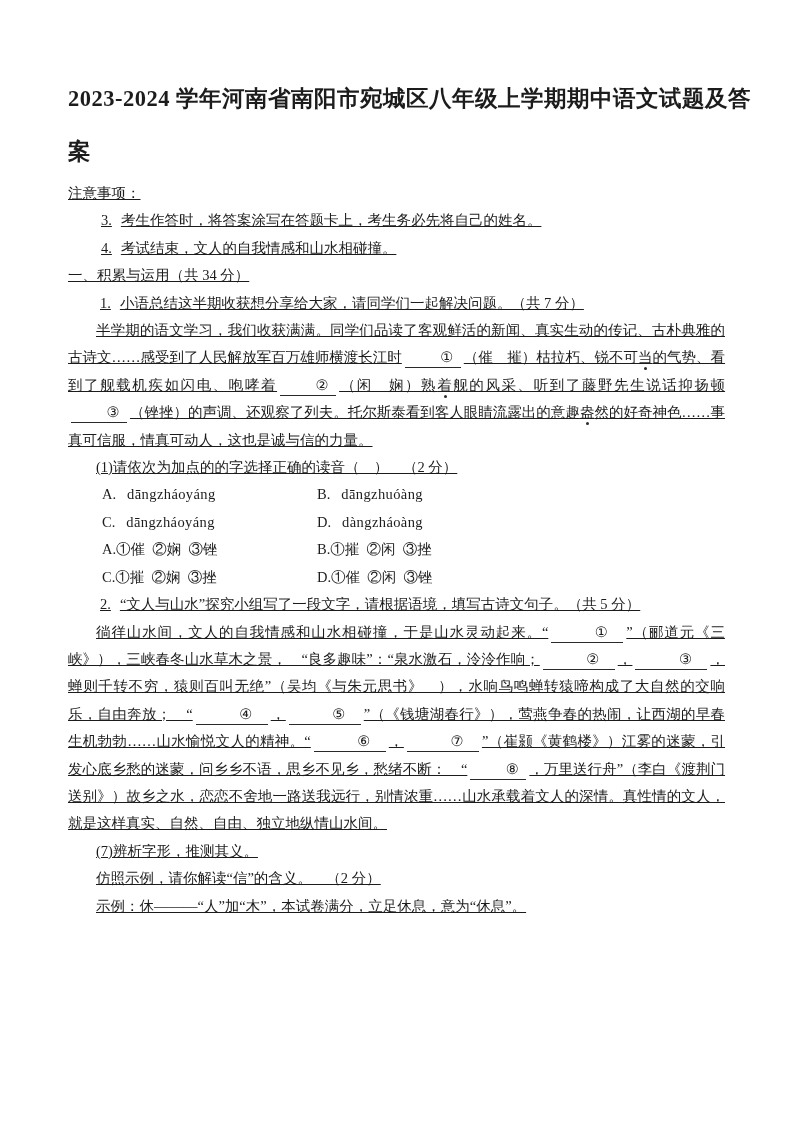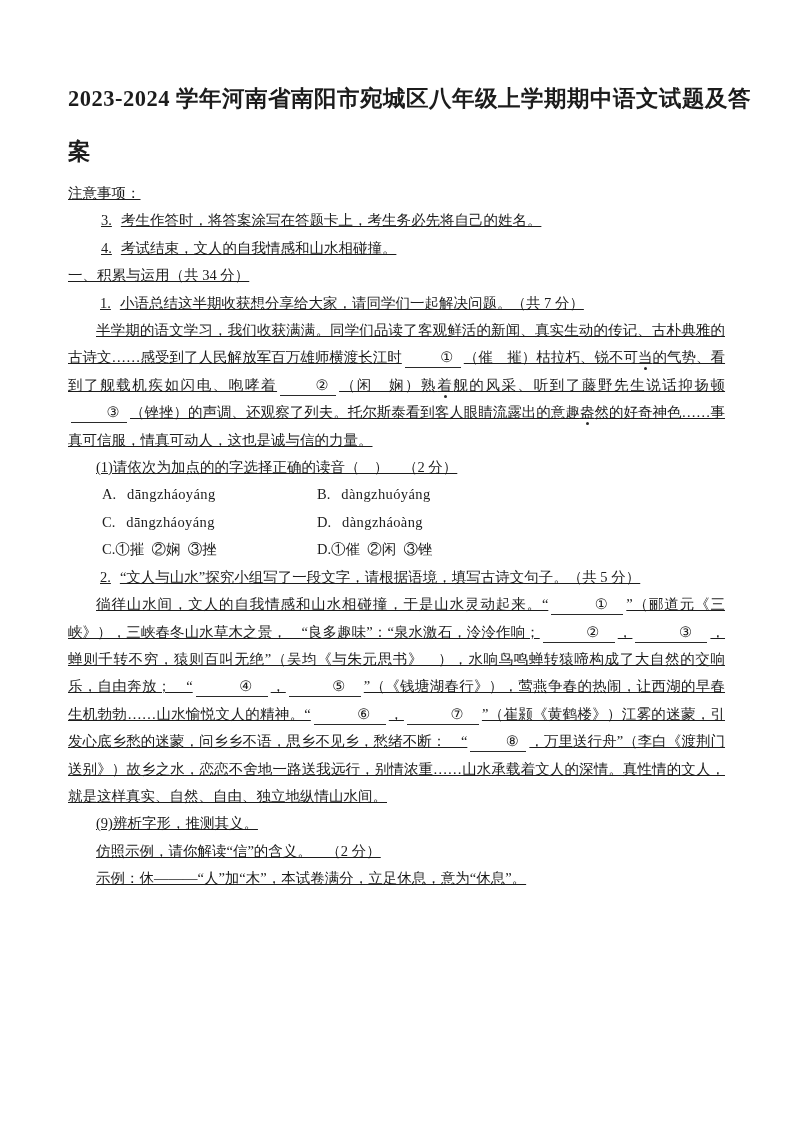--- a/index.html
+++ b/index.html
@@ -87,29 +87,30 @@
     <div class="line notice-item"><span class="num">4.</span><span>考试结束，文人的自我情感和山水相碰撞。</span></div>
 
     <p class="line flush">一、积累与运用（共 34 分）</p>
 
     <div class="line indent"><span class="num">1.</span><span>小语总结这半期收获想分享给大家，请同学们一起解决问题。（共 7 分）</span></div>
 
     <p class="para"><span>半学期的语文学习，我们收获满满。同学们品读了客观鲜活的新闻、真实生动的传记、古朴典雅的古诗文……感受到了人民解放军百万雄师横渡长江时</span><span class="blank">①</span><span>（催　摧）枯拉朽、锐不可</span><span class="emdot">当</span><span>的气势、看到了舰载机疾如闪电、咆哮着</span><span class="blank">②</span><span>（闲　娴）熟</span><span class="emdot">着</span><span>舰的风采、听到了藤野先生说话抑扬顿</span><span class="blank">③</span><span>（锉挫）的声调、还观察了列夫。托尔斯泰看到客人眼睛流露出的意趣</span><span class="emdot">盎</span><span>然的好奇神色……事真可信服，情真可动人，这也是诚与信的力量。</span></p>
 
     <p class="line indent2">(1)请依次为加点的的字选择正确的读音（　）　（2 分）</p>
 
-    <div class="line opts opts-pinyin"><span class="opt c1"><span class="opt-l">A.</span><span class="opt-t">dāngzháoyáng</span></span><span class="opt"><span class="opt-l">B.</span><span class="opt-t">dàngzhuóyáng</span></span></div>
+    <div class="line opts opts-pinyin"><span class="opt c1"><span class="opt-l">A.</span><span class="opt-t">dāngzháoyáng</span></span><span class="opt"><span class="opt-l">B.</span><span class="opt-t">dāngzhuóàng</span></span></div>
     <div class="line opts opts-pinyin"><span class="opt c1"><span class="opt-l">C.</span><span class="opt-t">dāngzháoyáng</span></span><span class="opt"><span class="opt-l">D.</span><span class="opt-t">dàngzháoàng</span></span></div>
 
 
+    <div class="line opts"><span class="opt c1"><span class="opt-l">A.</span><span class="opt-t">①催 ②娴 ③锉</span></span><span class="opt"><span class="opt-l">B.</span><span class="opt-t">①摧 ②闲 ③挫</span></span></div>
     <div class="line opts"><span class="opt c1"><span class="opt-l">C.</span><span class="opt-t">①摧 ②娴 ③挫</span></span><span class="opt"><span class="opt-l">D.</span><span class="opt-t">①催 ②闲 ③锉</span></span></div>
 
     <div class="line indent"><span class="num">2.</span><span>“文人与山水”探究小组写了一段文字，请根据语境，填写古诗文句子。（共 5 分）</span></div>
 
     <p class="para"><span>徜徉山水间，文人的自我情感和山水相碰撞，于是山水灵动起来。“</span><span class="blank w">①</span><span>”（郦道元《三峡》），三峡春冬山水草木之景，　“良多趣味”：“泉水激石，泠泠作响；</span><span class="blank w">②</span><span>，</span><span class="blank w">③</span><span>，蝉则千转不穷，猿则百叫无绝”（吴均《与朱元思书》　），水响鸟鸣蝉转猿啼构成了大自然的交响乐，自由奔放；　“</span><span class="blank w">④</span><span>，</span><span class="blank w">⑤</span><span>”（《钱塘湖春行》），莺燕争春的热闹，让西湖的早春生机勃勃……山水愉悦文人的精神。“</span><span class="blank w">⑥</span><span>，</span><span class="blank w">⑦</span><span>”（崔颢《黄鹤楼》）江雾的迷蒙，引发心底乡愁的迷蒙，问乡乡不语，思乡不见乡，愁绪不断：　“</span><span class="blank">⑧</span><span>，万里送行舟”（李白《渡荆门送别》）故乡之水，恋恋不舍地一路送我远行，别情浓重……山水承载着文人的深情。真性情的文人，就是这样真实、自然、自由、独立地纵情山水间。</span></p>
 
 
-    <p class="line indent2">(9)辨析字形，推测其义。</p>
+    <p class="line indent2">(7)辨析字形，推测其义。</p>
     <p class="line indent2">仿照示例，请你解读“信”的含义。　（2 分）</p>
     <p class="line indent2">示例：休———“人”加“木”，本试卷满分，立足休息，意为“休息”。</p>
 
   </div>
 </div>
 
 </body></html>

